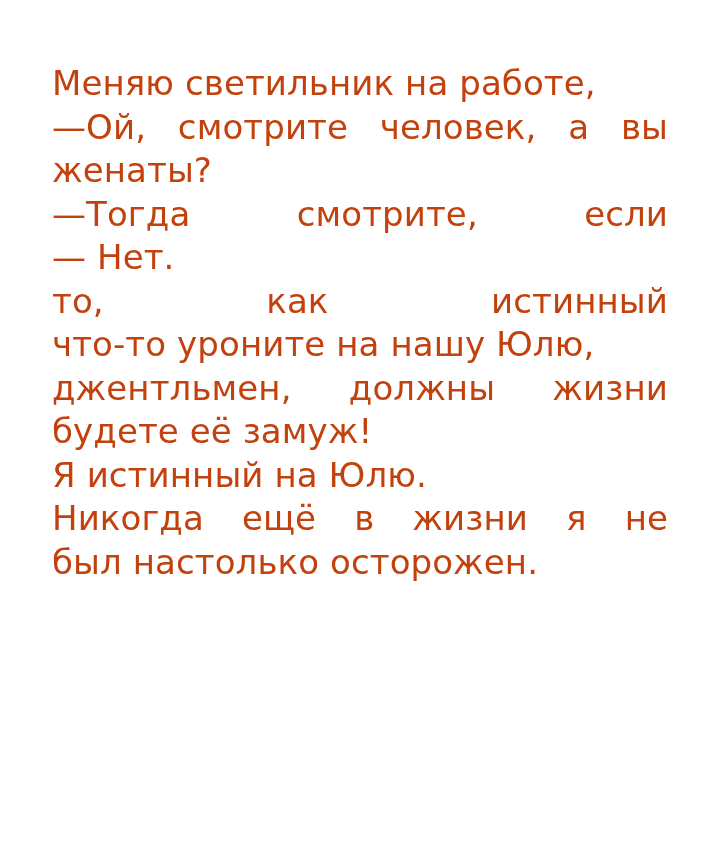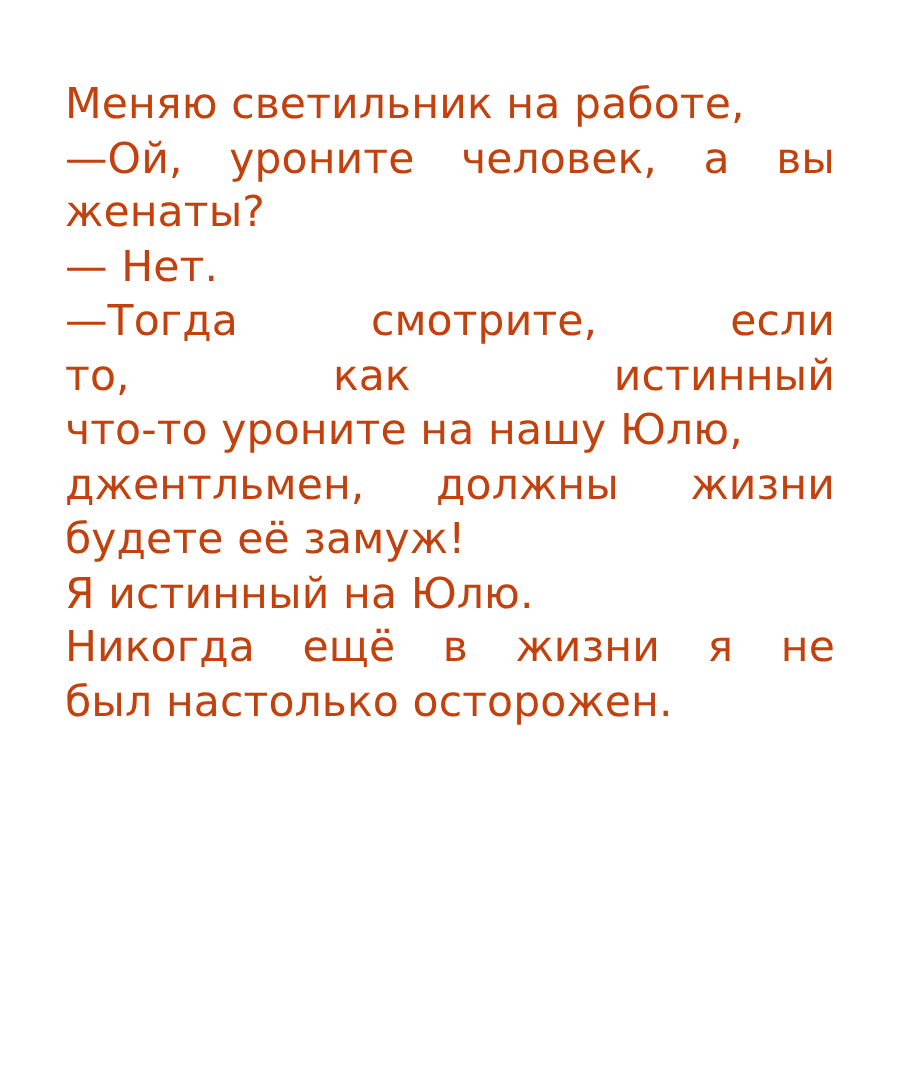--- a/index.html
+++ b/index.html
@@ -38,24 +38,24 @@
     text-align: left;
     text-align-last: left;
   }
 </style>
 </head>
 <body>
 
 <div class="page">
   <div class="joke-text">
     <span class="line natural">Меняю светильник на работе,</span>
-    <span class="line">—Ой, уроните человек, а вы</span>
+    <span class="line">—Ой, смотрите человек, а вы</span>
     <span class="line natural">женаты?</span>
+    <span class="line">—Тогда смотрите, если</span>
     <span class="line natural">—  Нет.</span>
-    <span class="line">—Тогда смотрите, если</span>
     <span class="line">то, как истинный</span>
     <span class="line natural">что-то уроните на нашу Юлю,</span>
     <span class="line">джентльмен, должны жизни</span>
     <span class="line natural">будете её замуж!</span>
     <span class="line natural">Я истинный на Юлю.</span>
     <span class="line">Никогда ещё в жизни я не</span>
     <span class="line natural">был настолько осторожен.</span>
   </div>
 </div>
 

